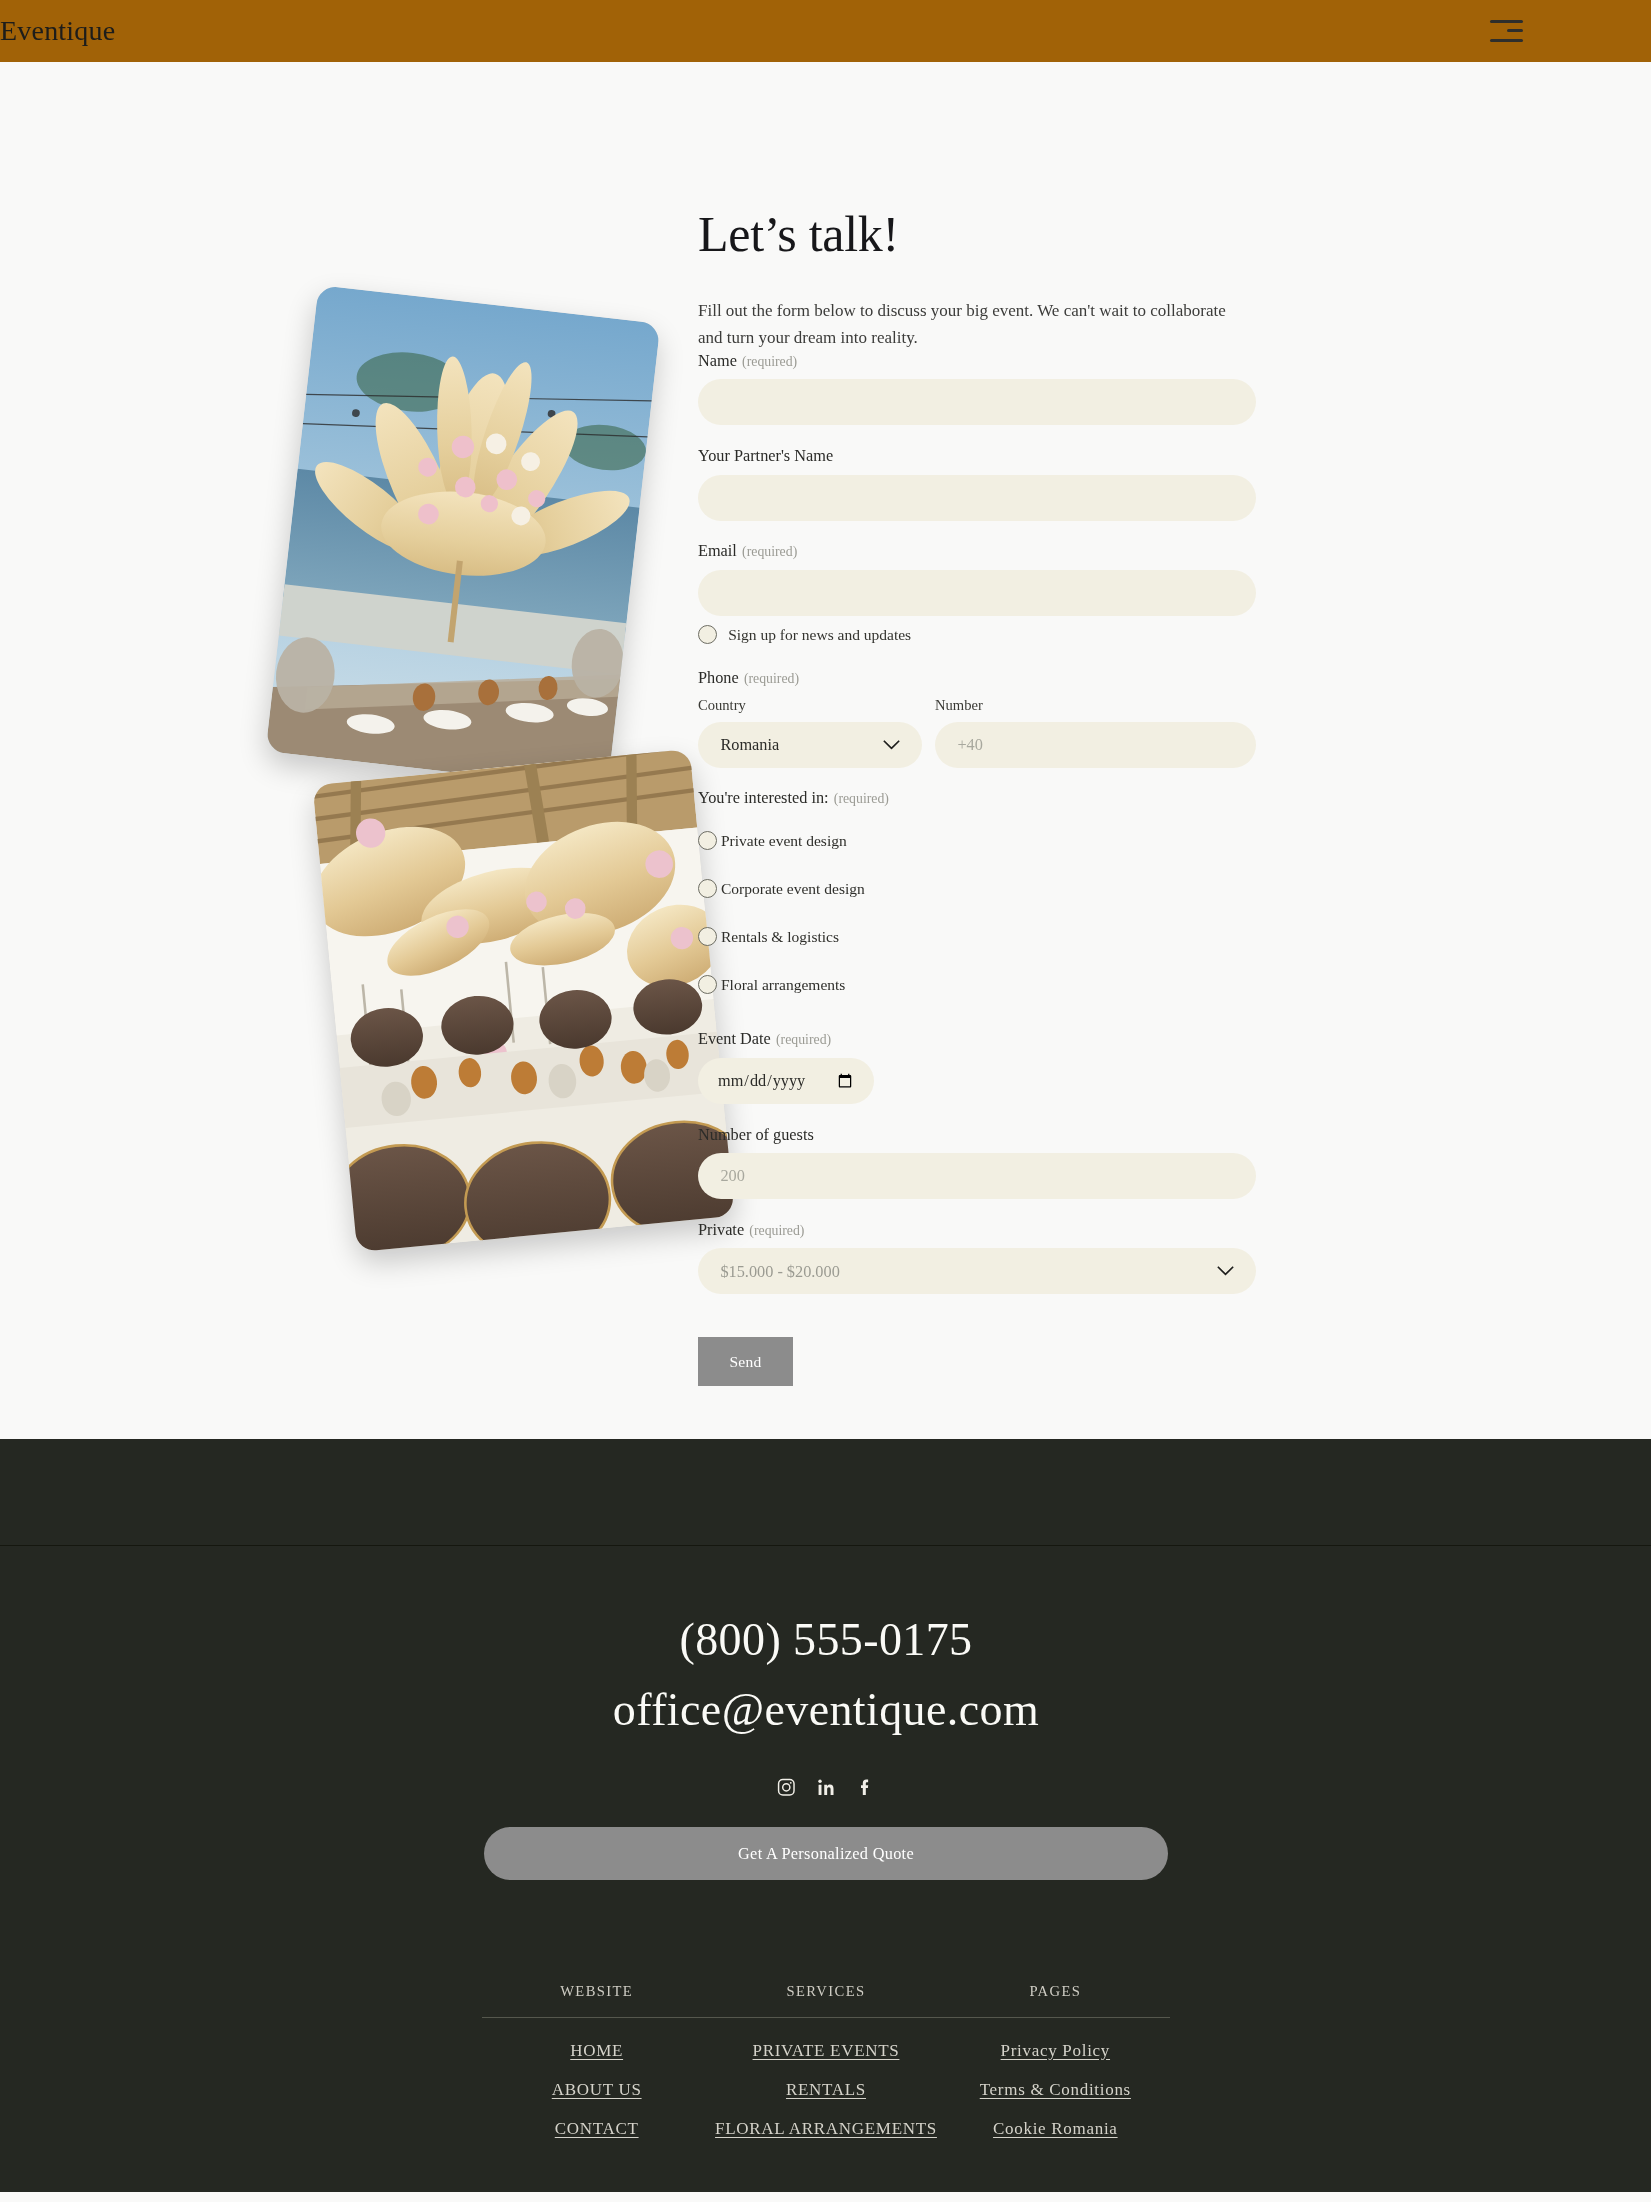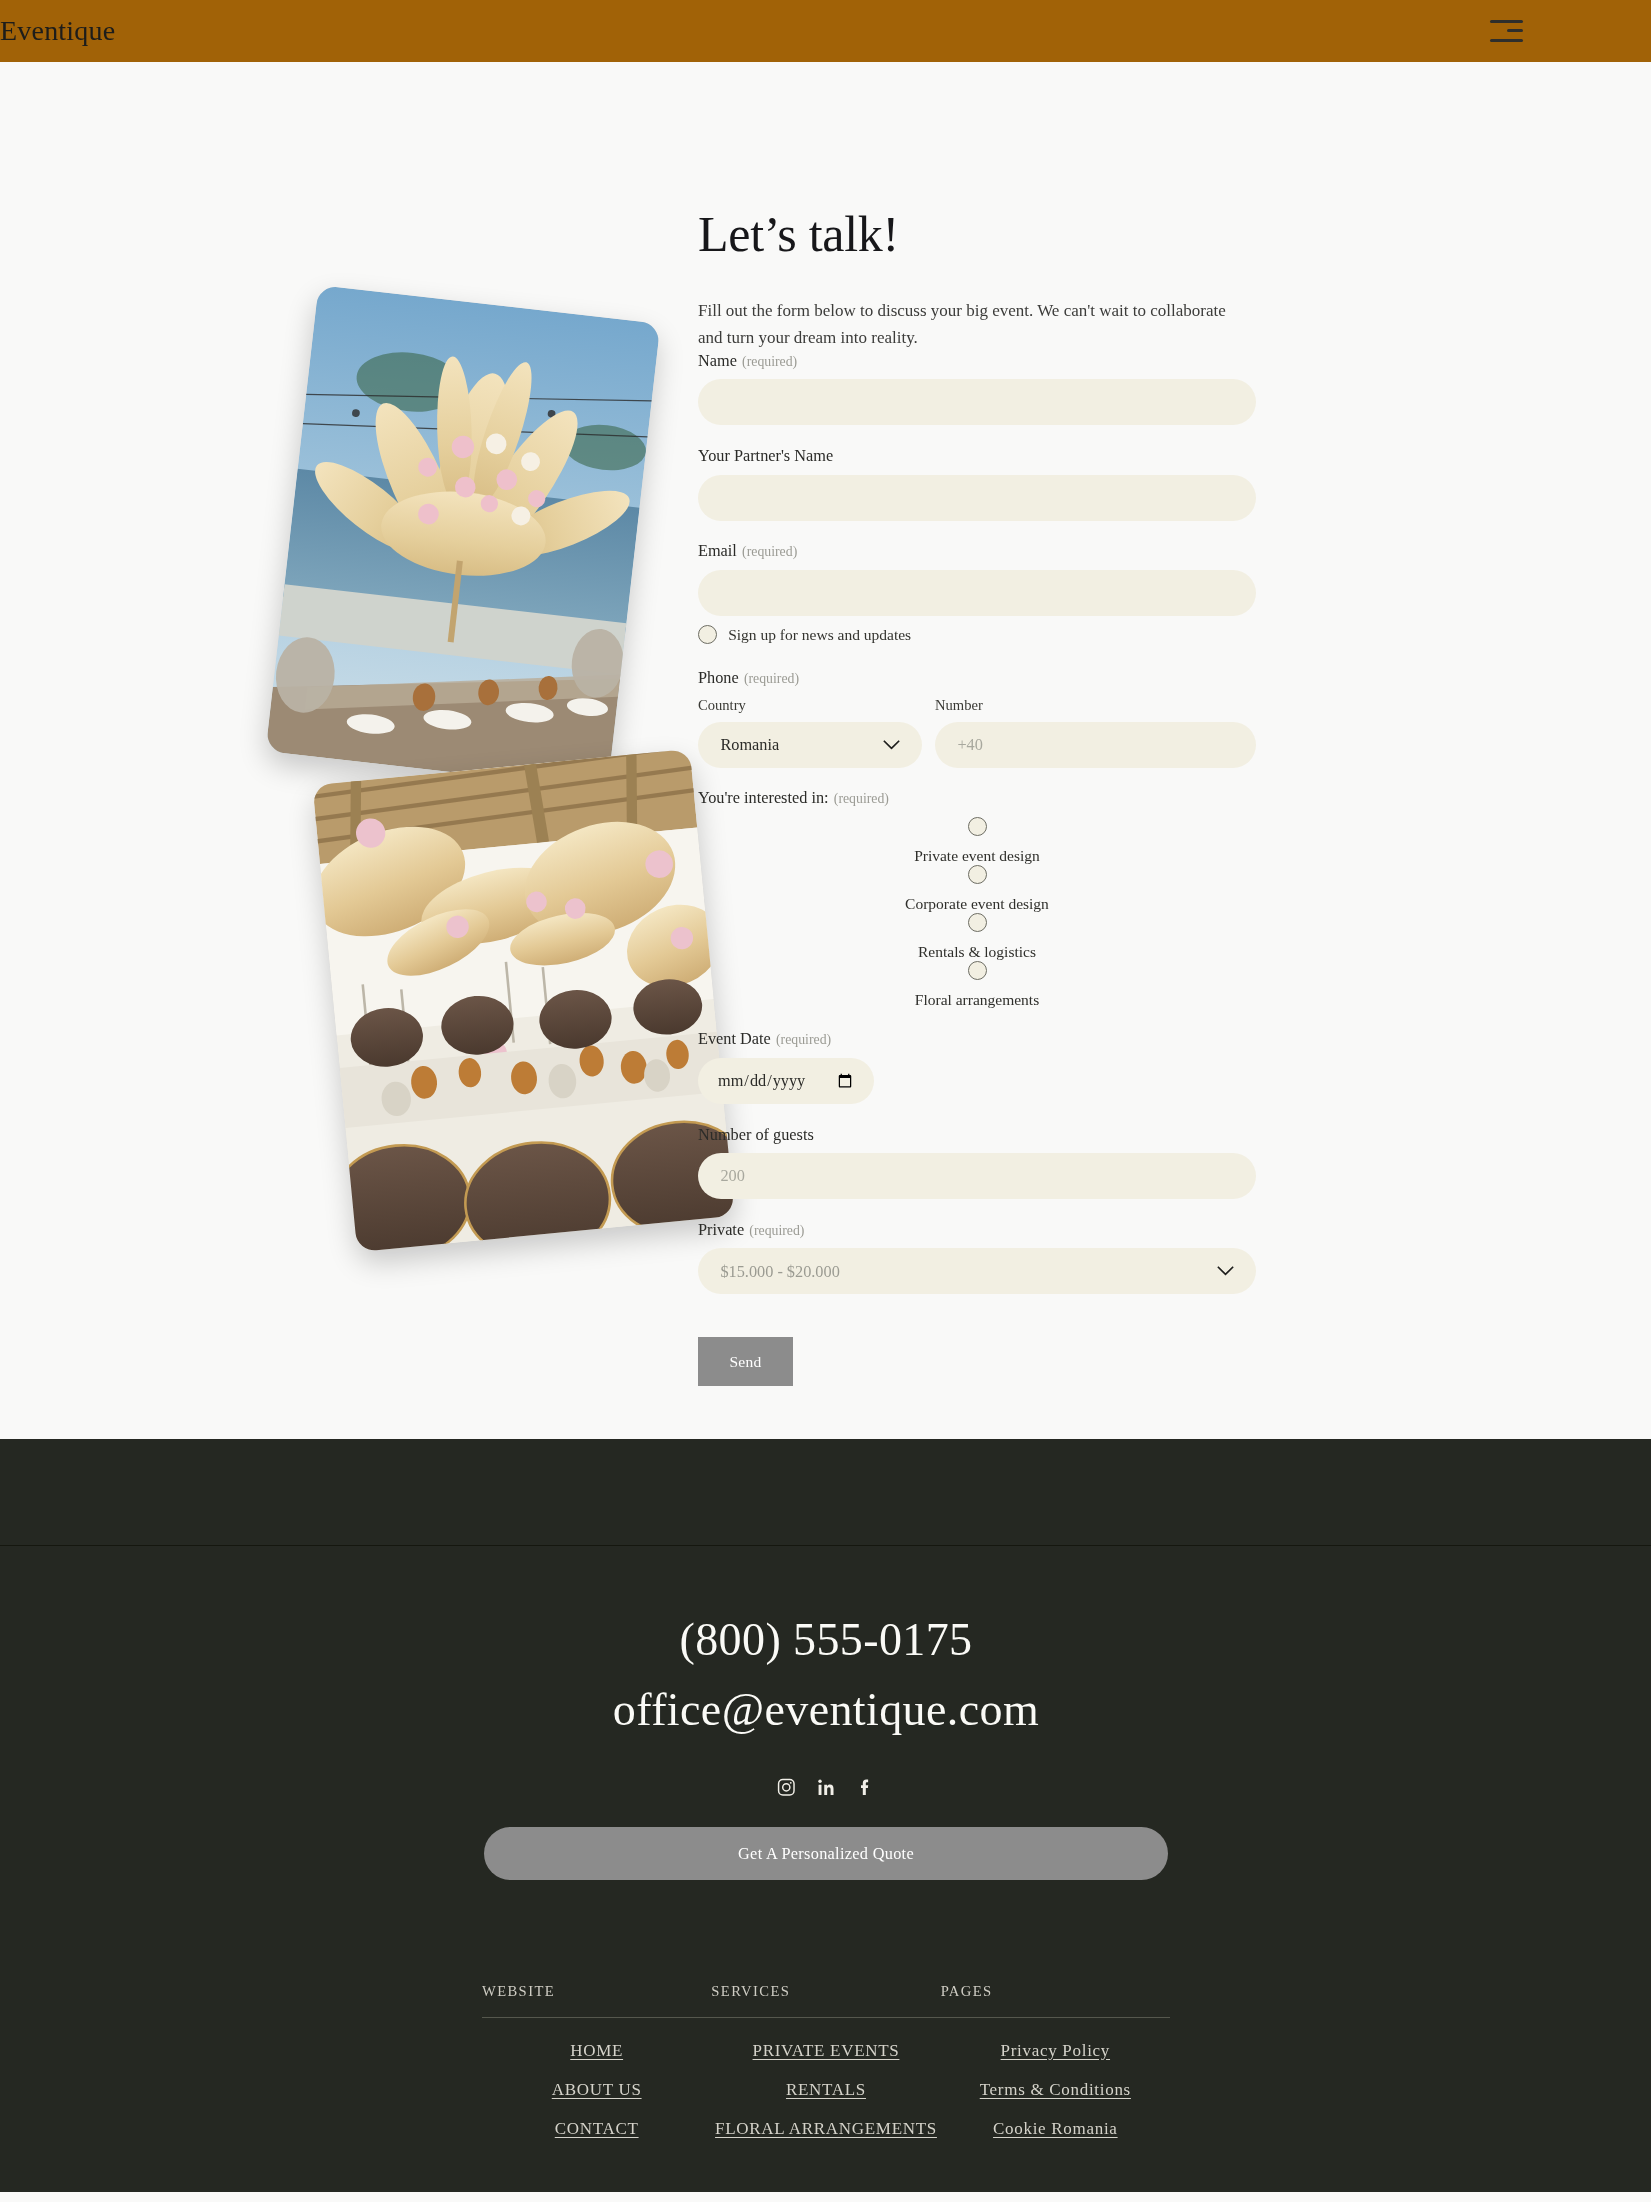--- a/index.html
+++ b/index.html
@@ -165,23 +165,22 @@
     -webkit-appearance:none;
     padding-right:46px;
     cursor:pointer;
   }
   select.placeholderish{ color:#9b9b92; }
 
   .radio-group{ margin-top:3.4px; }
   .radio-row{
     display:flex;
     align-items:center;
-    gap:11px;
+    gap:4px;
     height:48px;
-    flex-direction:column;
   }
   .radio-lbl{ font-size:15.5px; color:#2f2f2b; }
 
   .date-input{
     width:176px;
     height:46px;
     background:#f2efe2;
     border:none;
     border-radius:860px;
     padding:0 19px;
@@ -260,20 +259,21 @@
 
   .footer-cols{
     width:688px;
     margin:103px auto 0;
   }
   .col-heads{
     display:flex;
   }
   .col-heads > div{
     flex:1;
+    text-align:center;
     font-size:14.6px;
     letter-spacing:1.4px;
     color:#cfcdc4;
   }
   .col-rule{
     height:0.9px;
     background:#55574d;
     margin:17px 0 22.4px;
   }
   .col-lists{ display:flex; }

